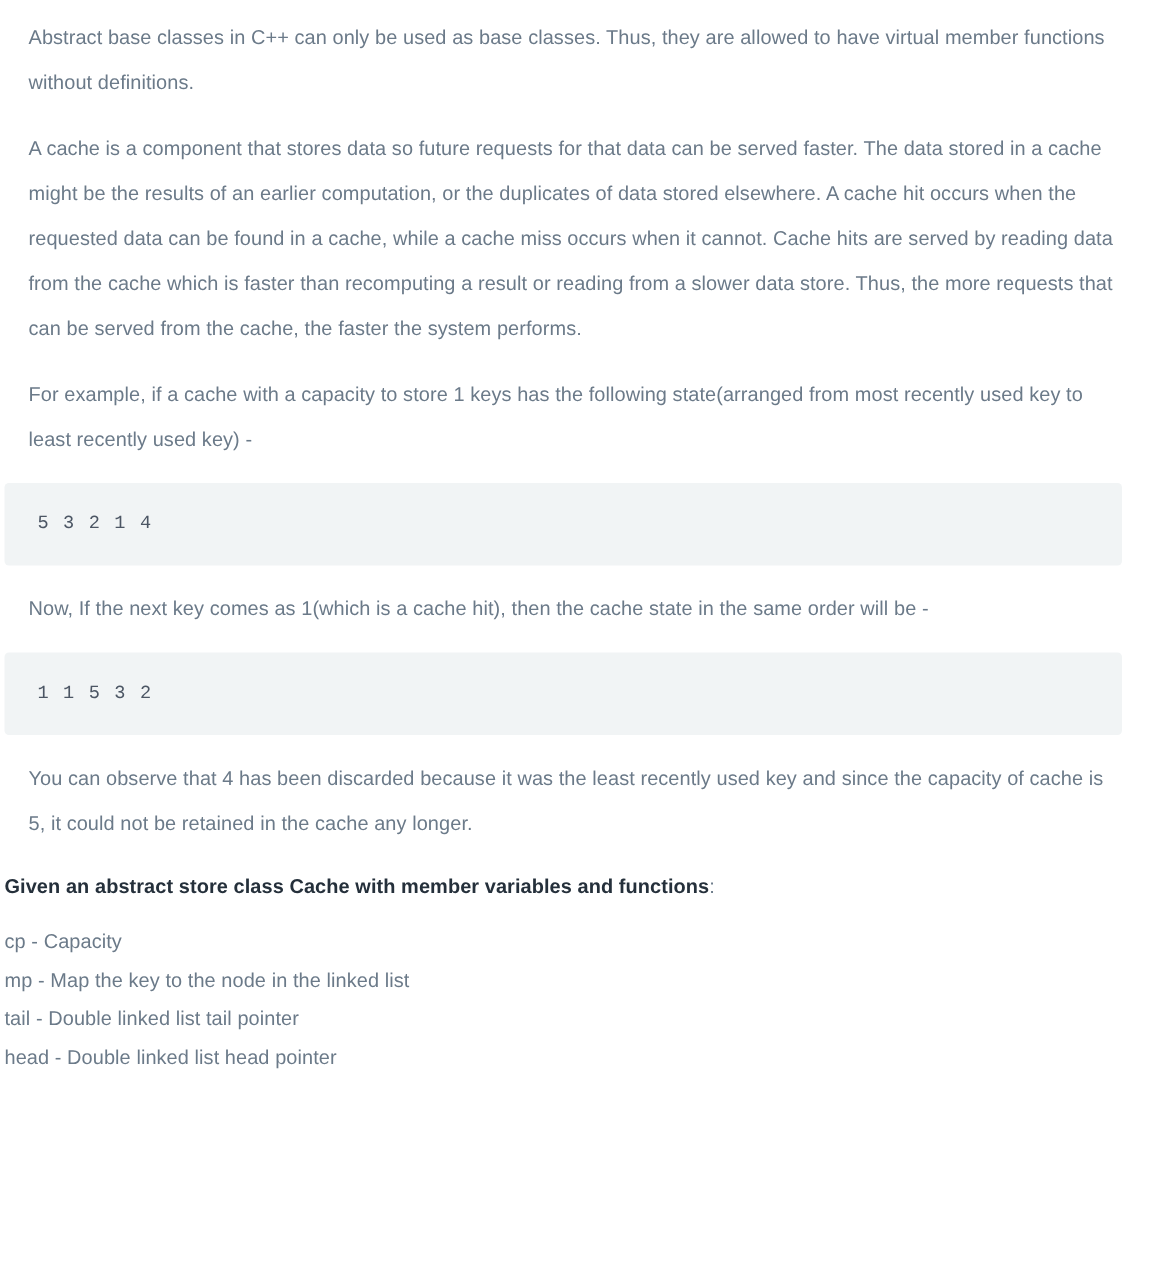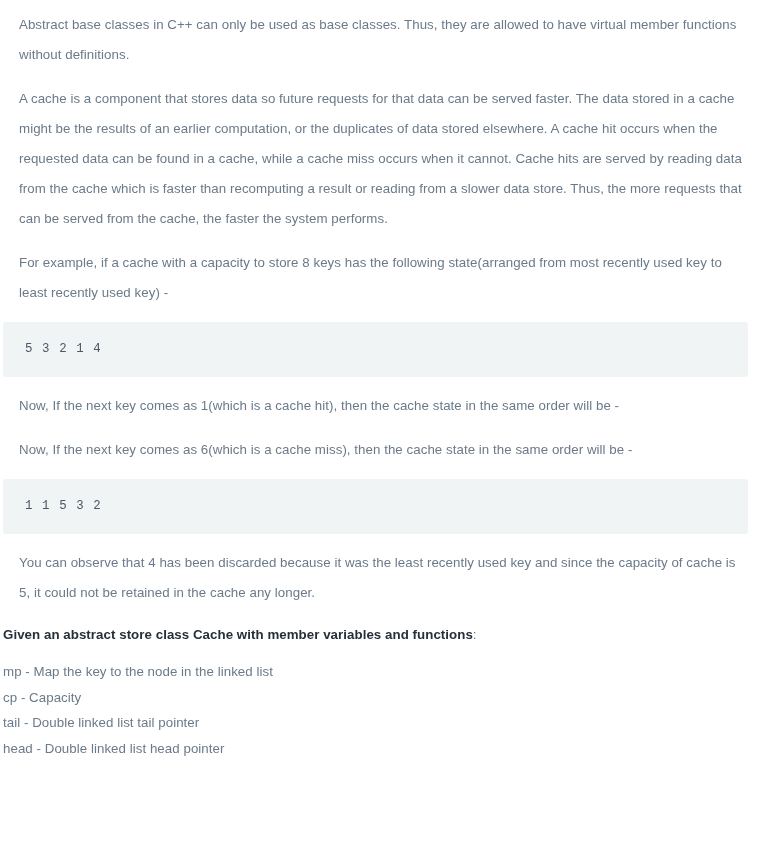--- a/index.html
+++ b/index.html
@@ -61,36 +61,35 @@
 <body>
 
 <div id="problem-statement">
   <div class="spacer-top"></div>
 
   <p class="para">Abstract base classes in C++ can only be used as base classes. Thus, they are allowed to have virtual member functions without definitions.</p>
 
   <p class="para">A cache is a component that stores data so future requests for that data can be served faster. The data stored in a cache might be the results of an earlier computation, or the duplicates of data stored elsewhere. A cache hit occurs when the requested data can be found in a cache, while a cache miss occurs when it cannot. Cache hits are served by reading data from the cache which is faster than recomputing a result or reading from a slower data store. Thus, the more requests that can be served from the cache, the faster the system performs.</p>
 
 
-  <p class="para">For example, if a cache with a capacity to store 8 keys has the following state(arranged from most recently used key to least recently used key) -</p>
+  <p class="para">For example, if a cache with a capacity to store 1 keys has the following state(arranged from most recently used key to least recently used key) -</p>
 
   <pre class="codeblock">5 3 2 1 4</pre>
 
   <p class="para">Now, If the next key comes as 1(which is a cache hit), then the cache state in the same order will be -</p>
 
 
-  <p class="para">Now, If the next key comes as 6(which is a cache miss), then the cache state in the same order will be -</p>
 
   <pre class="codeblock">1 1 5 3 2</pre>
 
   <p class="para">You can observe that 4 has been discarded because it was the least recently used key and since the capacity of cache is 5, it could not be retained in the cache any longer.</p>
 
   <p class="para heading-line"><b>Given an abstract store class Cache with member variables and functions</b><span>:</span></p>
 
+  <p class="para tight">cp - Capacity</p>
+
   <p class="para tight">mp - Map the key to the node in the linked list</p>
-
-  <p class="para tight">cp - Capacity</p>
 
   <p class="para tight">tail - Double linked list tail pointer</p>
 
   <p class="para tight">head - Double linked list head pointer</p>
 
 </div>
 
 </body></html>

